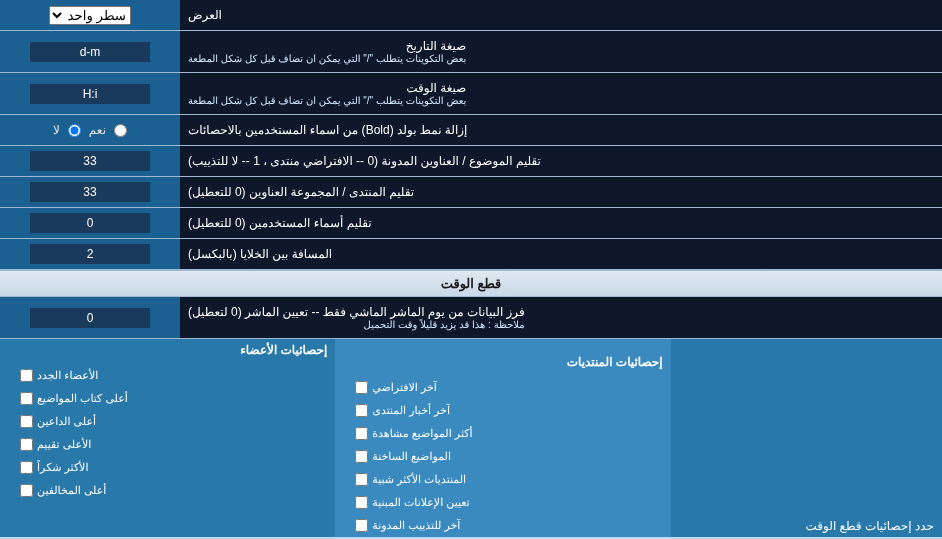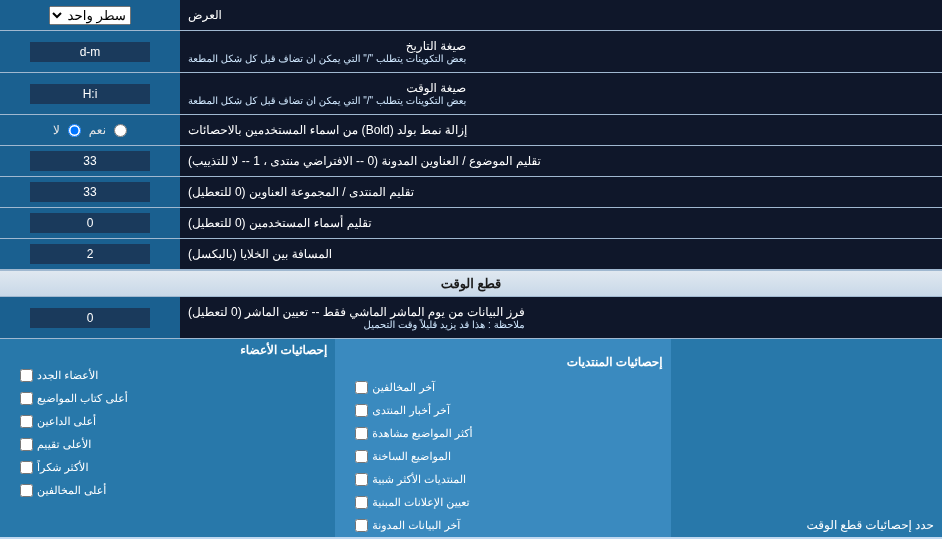--- a/index.html
+++ b/index.html
@@ -233,28 +233,28 @@
         <small>ملاحظة : هذا قد يزيد قليلاً وقت التحميل</small>
       </div>
     </div>
     <div class="row-input">
       <input type="text" value="0" style="">
     </div>
   </div>
 
   <div class="stats-checkboxes-row">
 
-    <div class="stats-col stats-col-right" style="flex:0.8; background:#2878aa; justify-content:flex-end; display:flex; align-items:flex-start; padding-top:6px;font-family:Liberation Serif, serif;">
+    <div class="stats-col stats-col-right" style="flex:0.8; background:#2878aa; justify-content:flex-end; display:flex; align-items:flex-start; padding-top:6px;">
       <span style="color:white; font-size:12px; text-align:right;">حدد إحصائيات قطع الوقت</span>
     </div>
 
     <div class="stats-col" style="background:#3a8abf;">
       <div style="color:white; font-weight:bold; font-size:12px; text-align:right; margin-bottom:3px;margin-top:12px;">إحصائيات المنتديات</div>
       <div class="checkbox-item">
-        <span>آخر المخالفين</span>
+        <span>آخر الافتراضي</span>
         <input type="checkbox" style="">
       </div>
       <div class="checkbox-item">
         <span>آخر أخبار المنتدى</span>
         <input type="checkbox" style="">
       </div>
       <div class="checkbox-item">
         <span>أكثر المواضيع مشاهدة</span>
         <input type="checkbox" style="">
       </div>
@@ -264,21 +264,21 @@
       </div>
       <div class="checkbox-item">
         <span>المنتديات الأكثر شبية</span>
         <input type="checkbox" style="">
       </div>
       <div class="checkbox-item">
         <span>تعيين الإعلانات المبنية</span>
         <input type="checkbox" style="">
       </div>
       <div class="checkbox-item">
-        <span>آخر البيانات المدونة</span>
+        <span>آخر للتذييب المدونة</span>
         <input type="checkbox" style="">
       </div>
     </div>
 
     <div class="stats-col" style="background:#2878aa;">
       <div style="color:white; font-weight:bold; font-size:12px; text-align:right; margin-bottom:3px;">إحصائيات الأعضاء</div>
       <div class="checkbox-item">
         <span>الأعضاء الجدد</span>
         <input type="checkbox" style="">
       </div>

